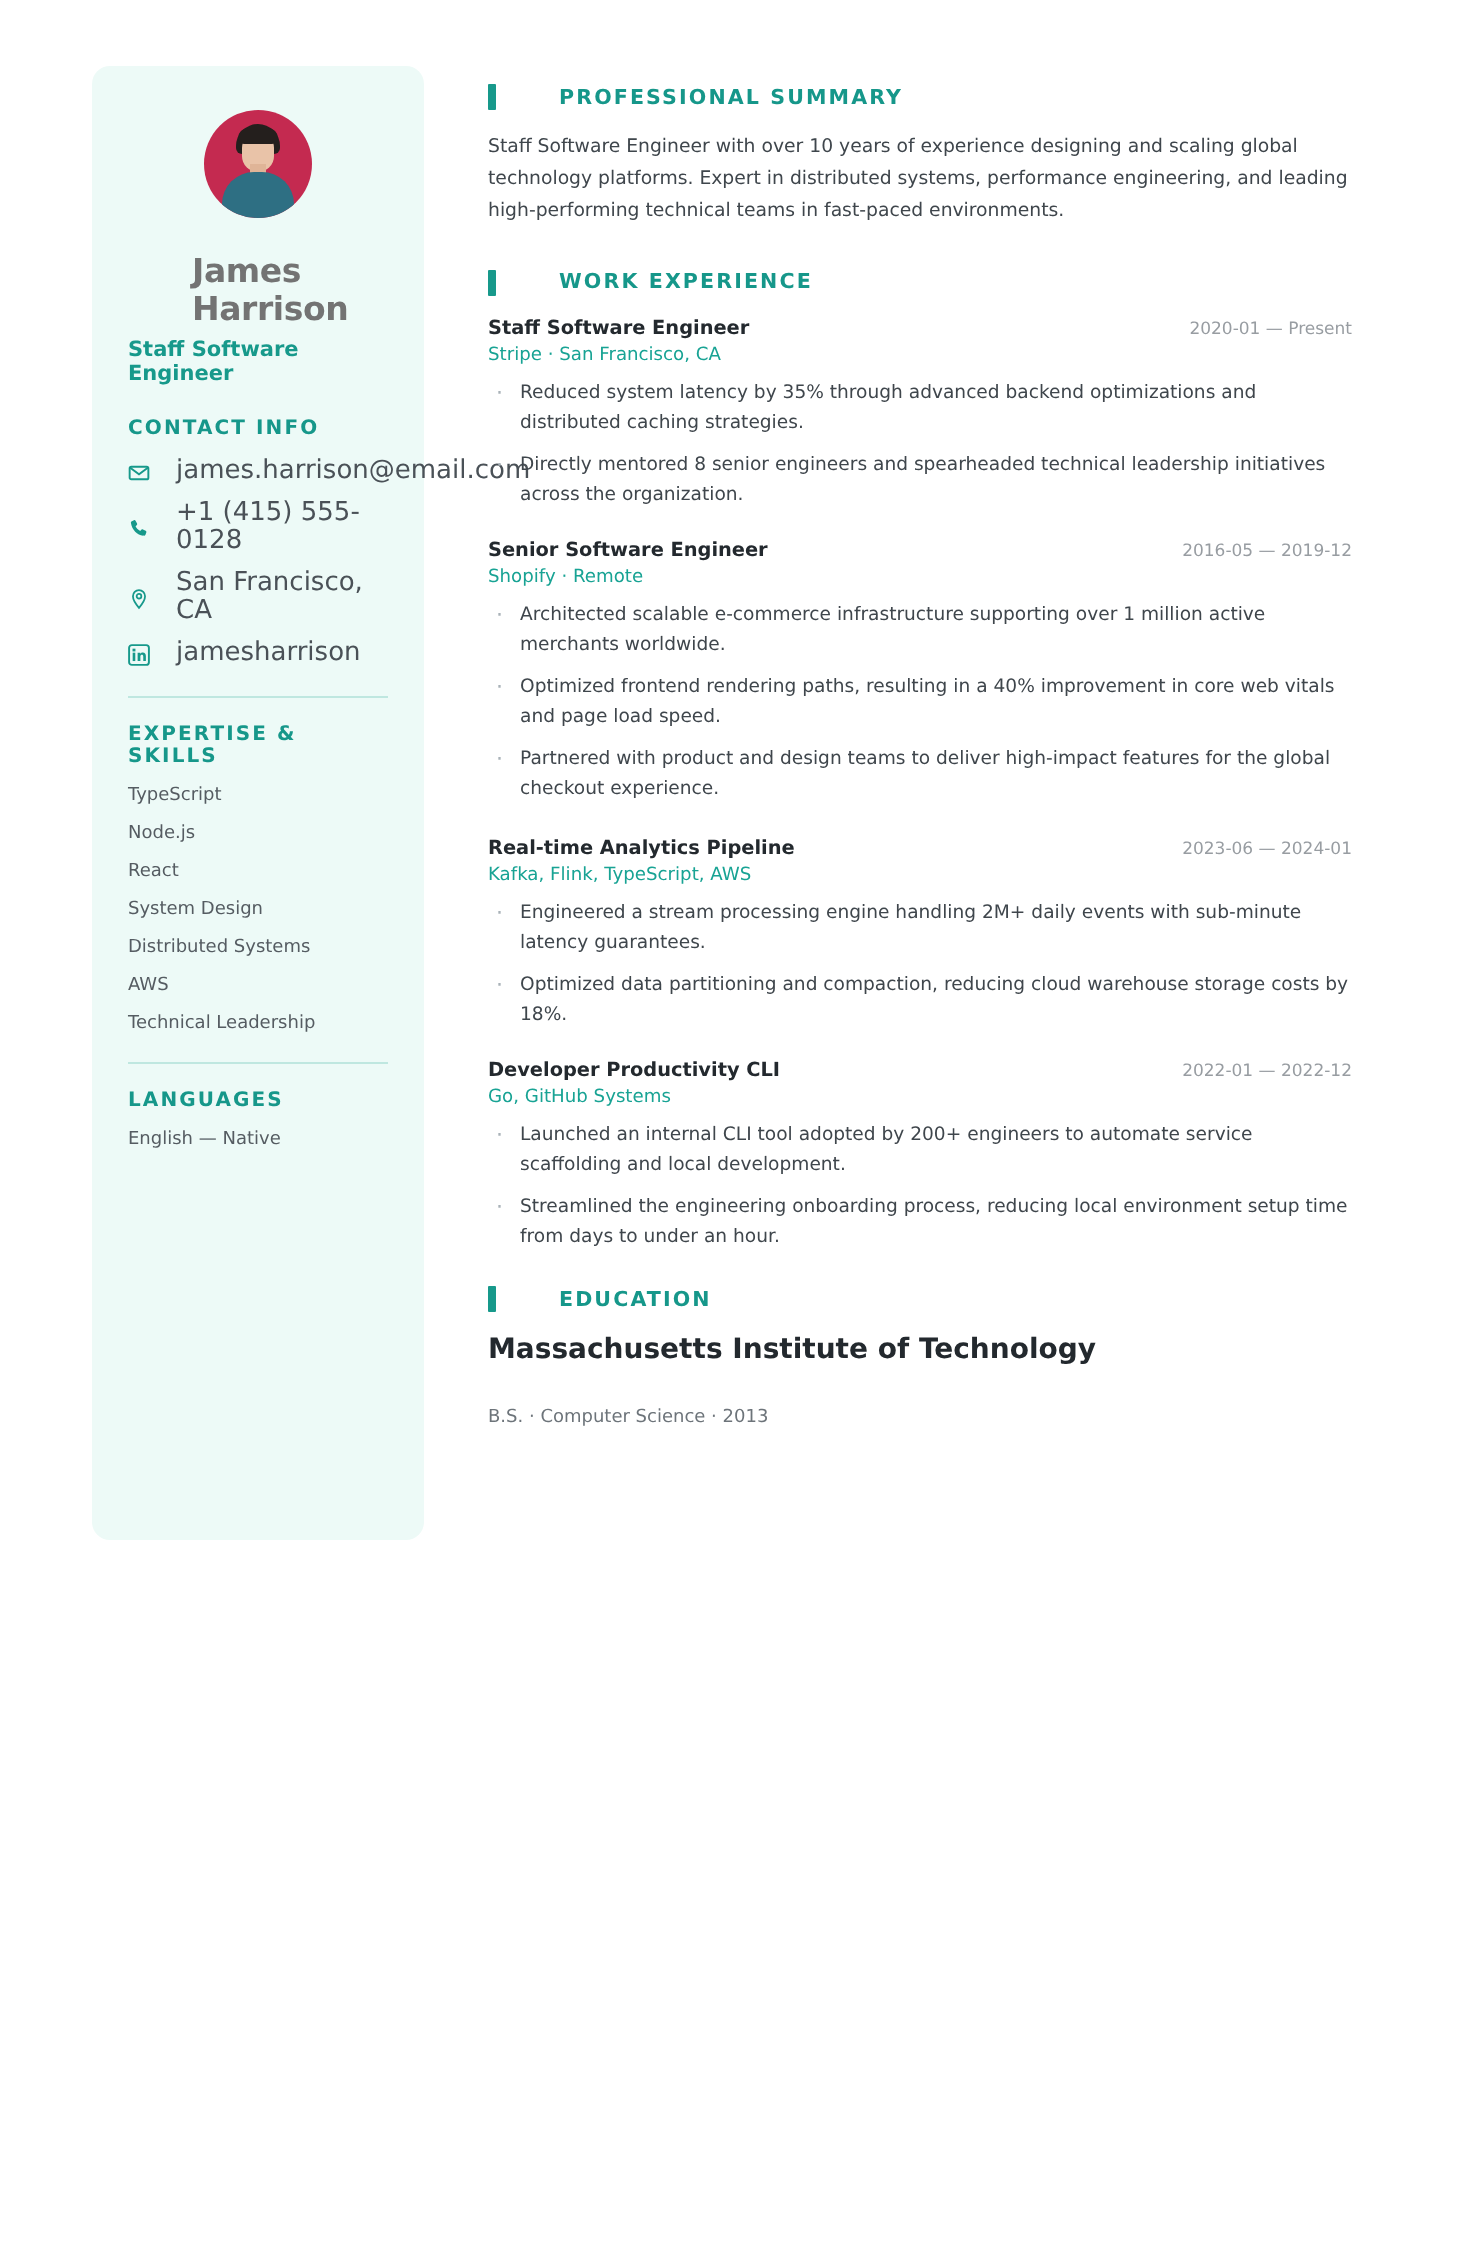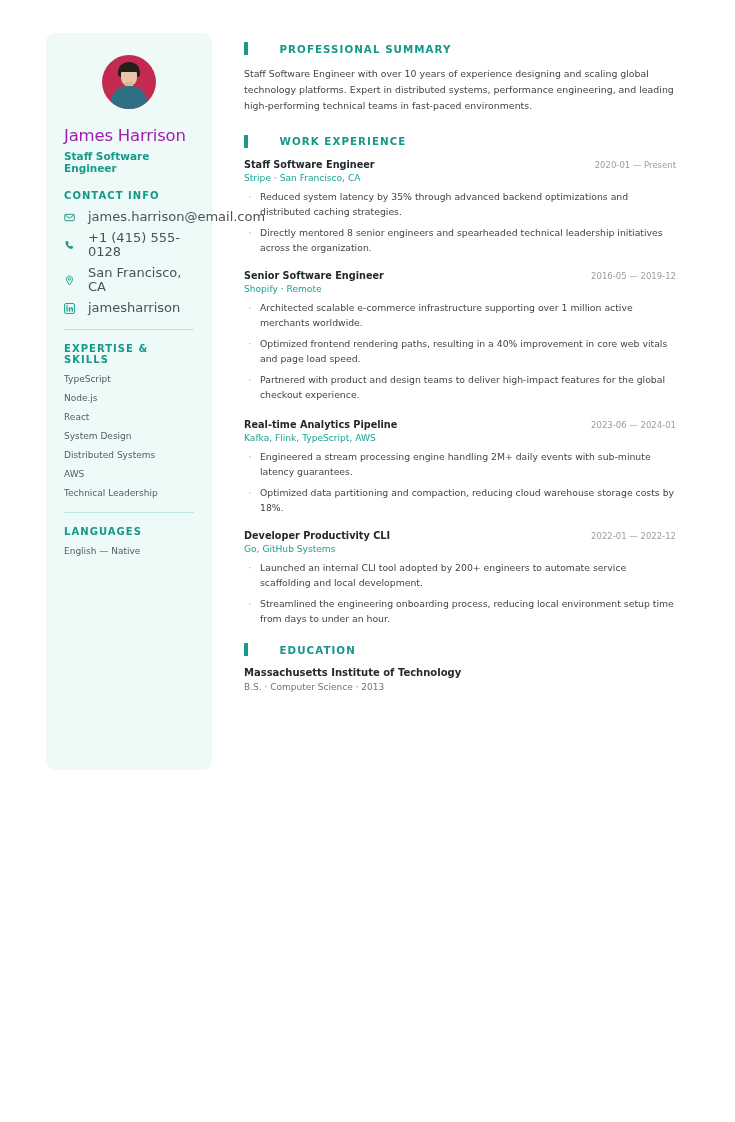--- a/index.html
+++ b/index.html
@@ -77,24 +77,25 @@
   }
   .av-neck {
     position: absolute;
     left: 23px; top: 27px;
     width: 8px; height: 7px;
     background: #dfb497;
   }
 
   .name {
     font-size: 16.5px;
-    font-weight: normal;
-    color: #a21caf;
+    font-weight: bold;
+    color: #737373;
     letter-spacing: -0.2px;
     margin-bottom: 5px;
+    margin-left: 32px;
   }
   .role {
     font-size: 10.5px;
     font-weight: bold;
     color: #17998b;
     margin-bottom: 16px;
   }
 
   .side-head {
     font-size: 10px;
@@ -220,24 +221,24 @@
     left: 4px;
     top: -1px;
     color: #a9b2b8;
     font-size: 11px;
   }
 
   .section { margin-bottom: 20px; }
   .section.tight { margin-bottom: 17px; }
 
   .edu-school {
-    font-size: 10px;
+    font-size: 14px;
     font-weight: bold;
     color: #23292e;
-    margin-bottom: 4px;
+    margin-bottom: 21px;
   }
   .edu-meta {
     font-size: 9px;
     color: #6d747a;
   }
 </style>
 </head>
 <body>
 
 <div class="page">

